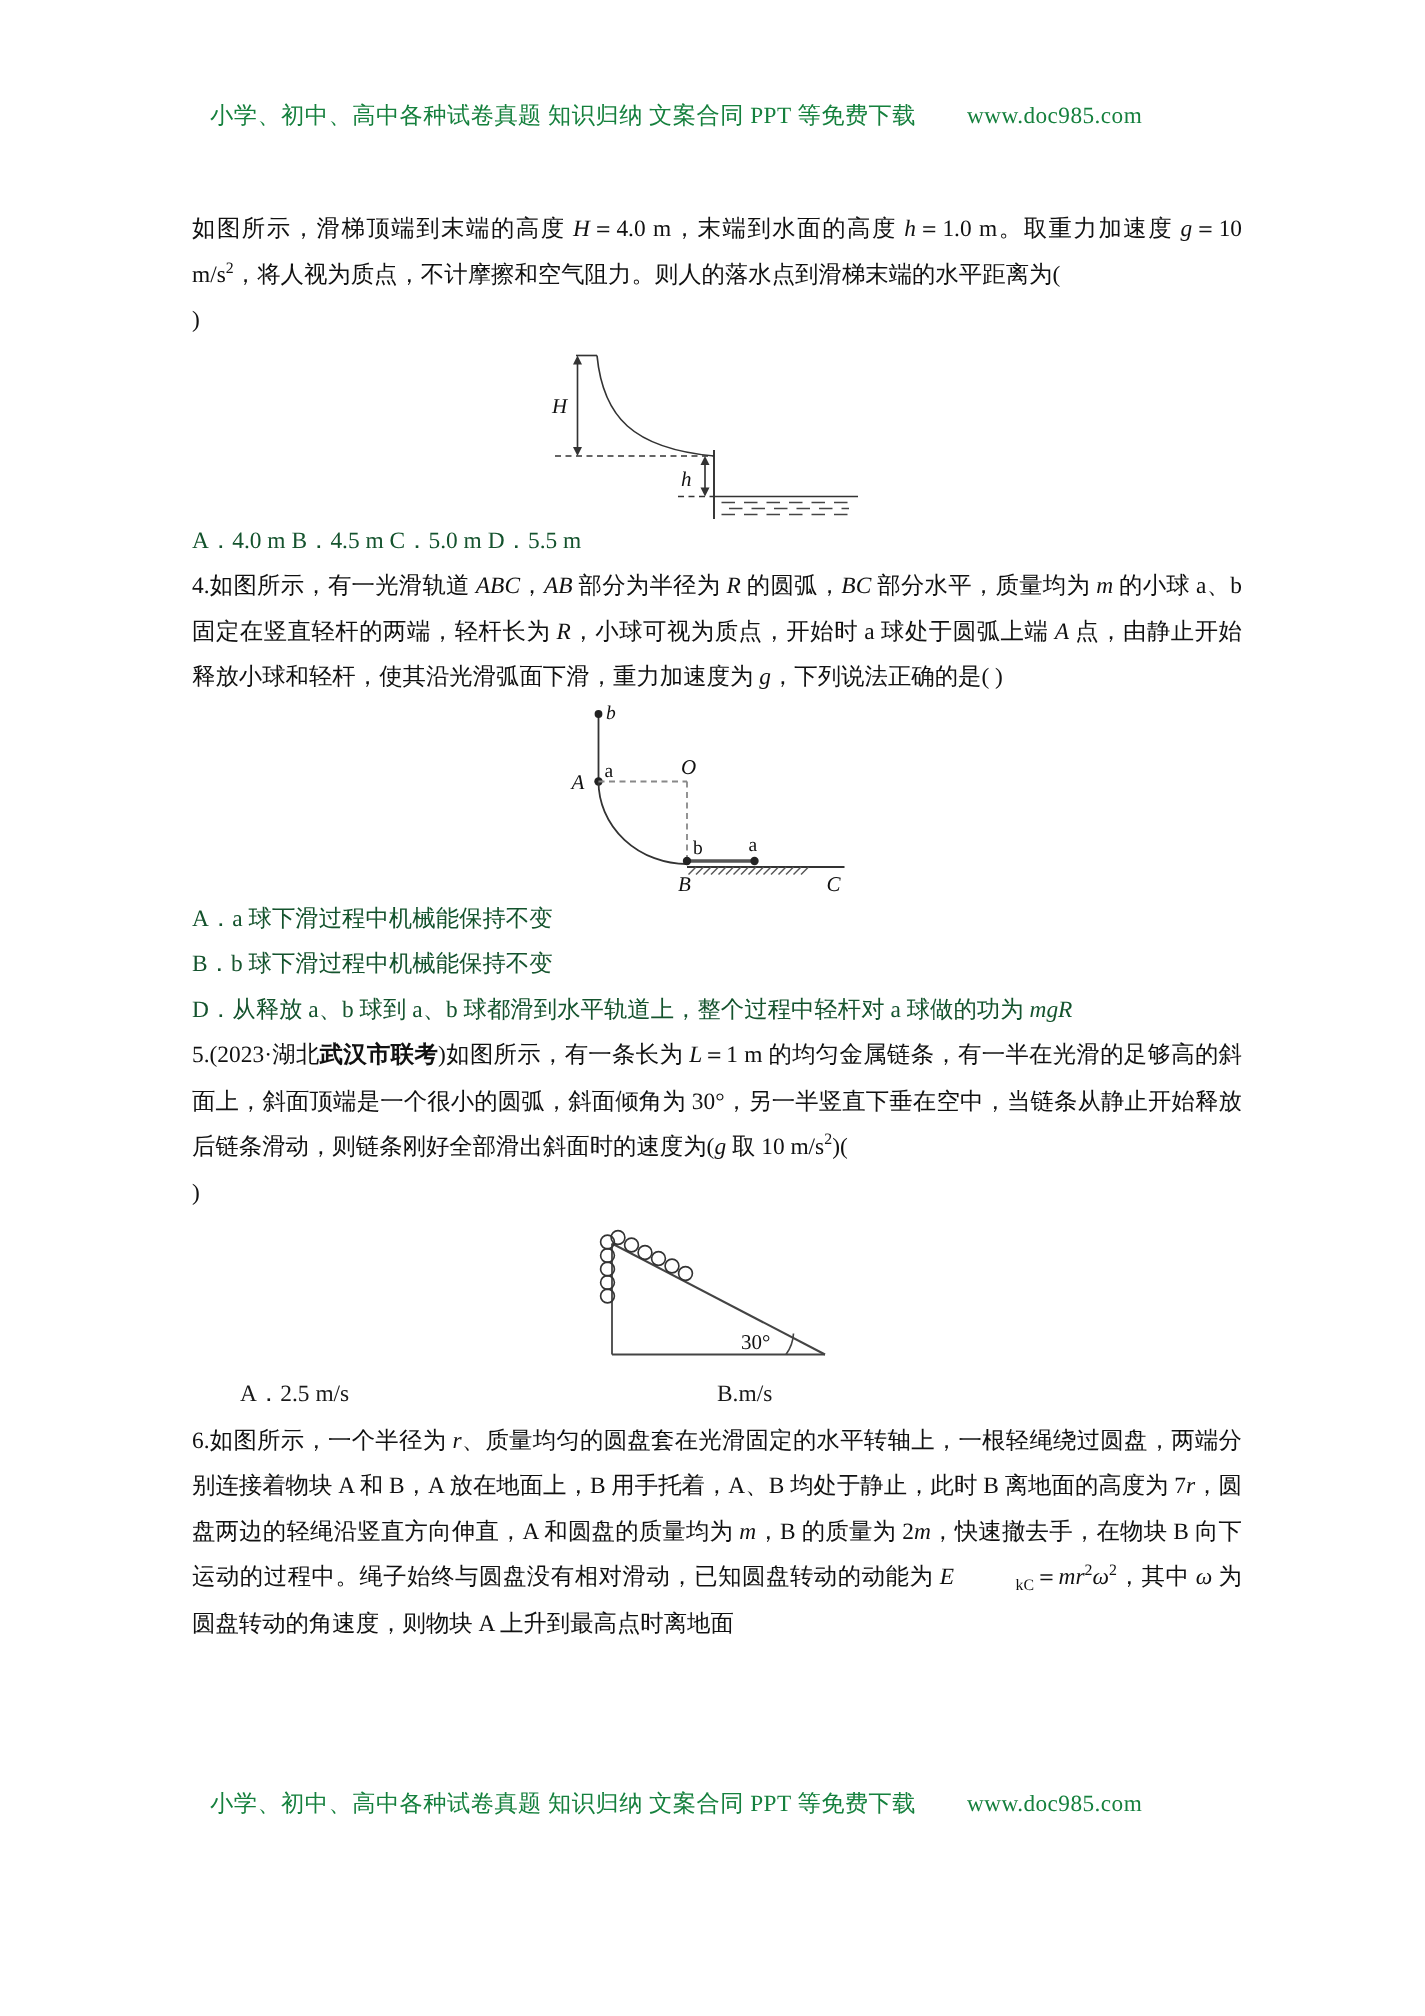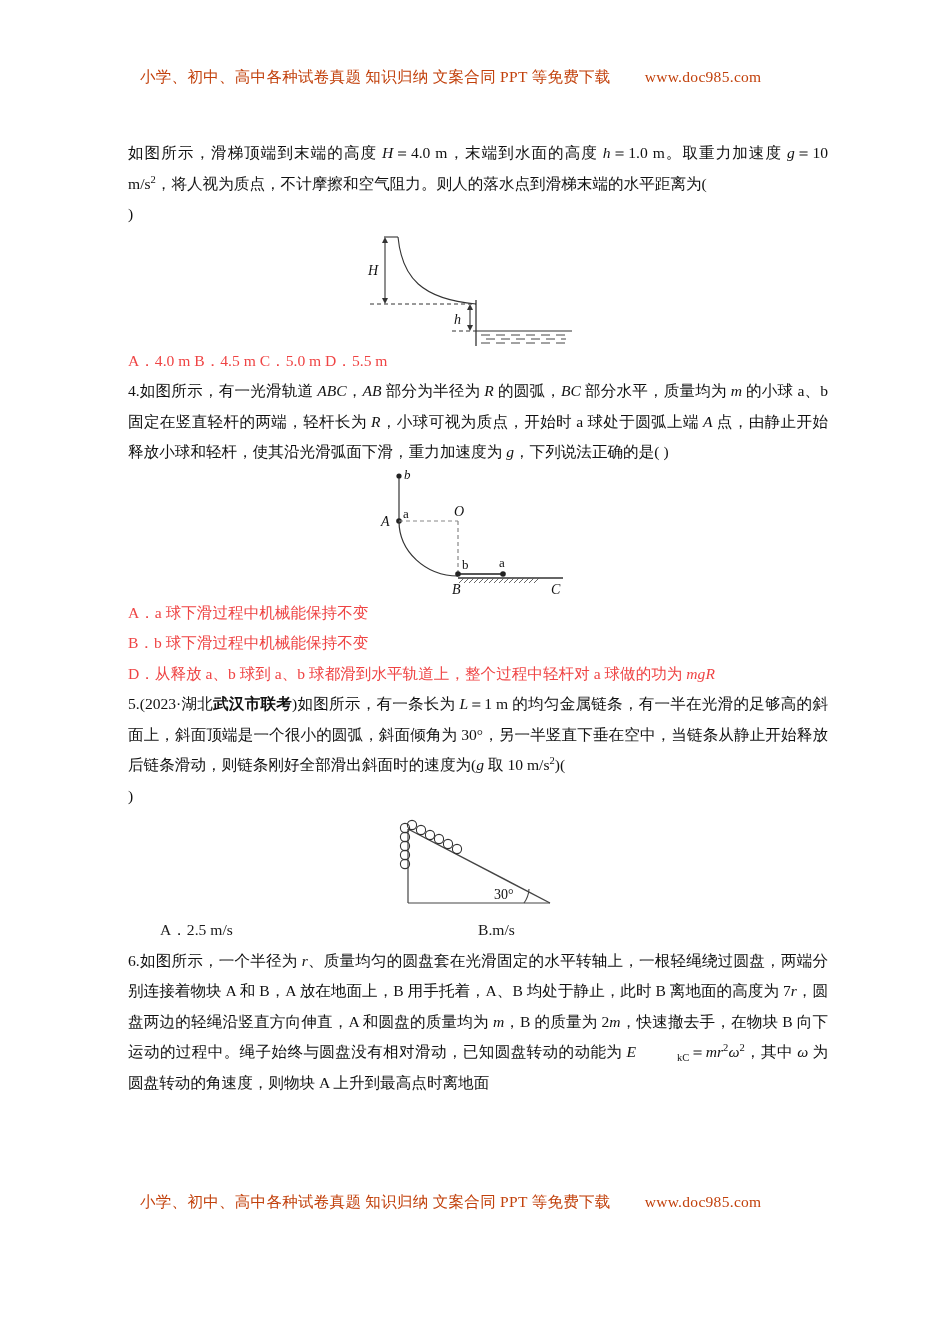--- a/index.html
+++ b/index.html
@@ -19,21 +19,21 @@
     position: absolute;
     left: 0; top: 0;
     width: 950px;
     height: 1344px;
   }
   .watermark {
     position: absolute;
     left: 140px;
     width: 690px;
     font-size: 15.5px;
-    color: #c2410c;
+    color: #15803d;
     letter-spacing: 0.3px;
     white-space: nowrap;
   }
   .watermark .url {
     margin-left: 34px;
     font-family: "Liberation Serif", serif;
   }
   .wm-top { top: 67px; }
   .wm-bottom { top: 1192px; }
 
@@ -53,21 +53,21 @@
   }
   .it { font-style: italic; font-family: "Liberation Serif", serif; }
   .bold { font-weight: bold; }
   sup { font-size: 0.68em; vertical-align: super; line-height: 0; }
   sub { font-size: 0.68em; vertical-align: sub; line-height: 0; margin-left: 41px; }
 
   .opt-line {
     margin: 0;
     font-size: 15.6px;
     line-height: 30.5px;
-    color: #ef4444;
+    color: #14532d;
   }
   .opt-grid {
     display: block;
   }
   .opt-grid .row {
     display: flex;
     font-size: 15.6px;
     line-height: 30.5px;
     margin-left: 32px;
   }

